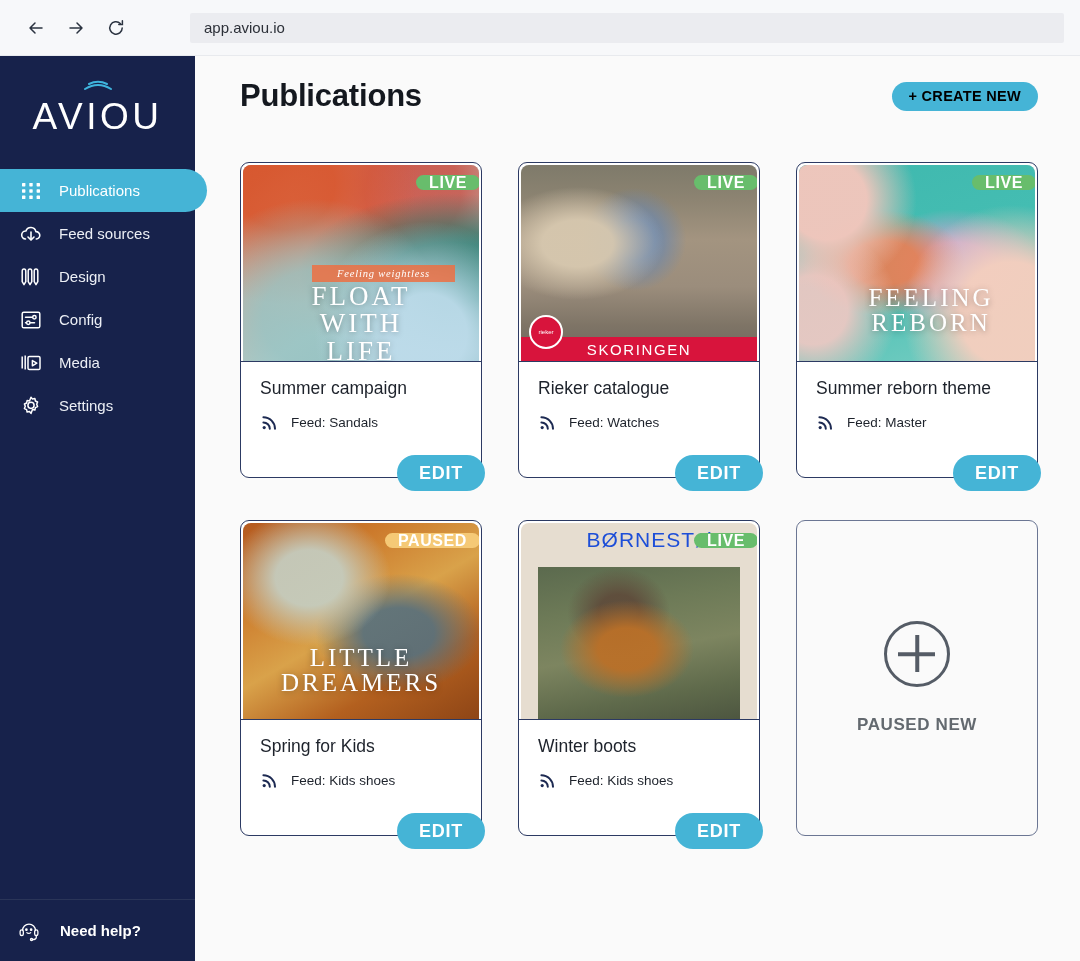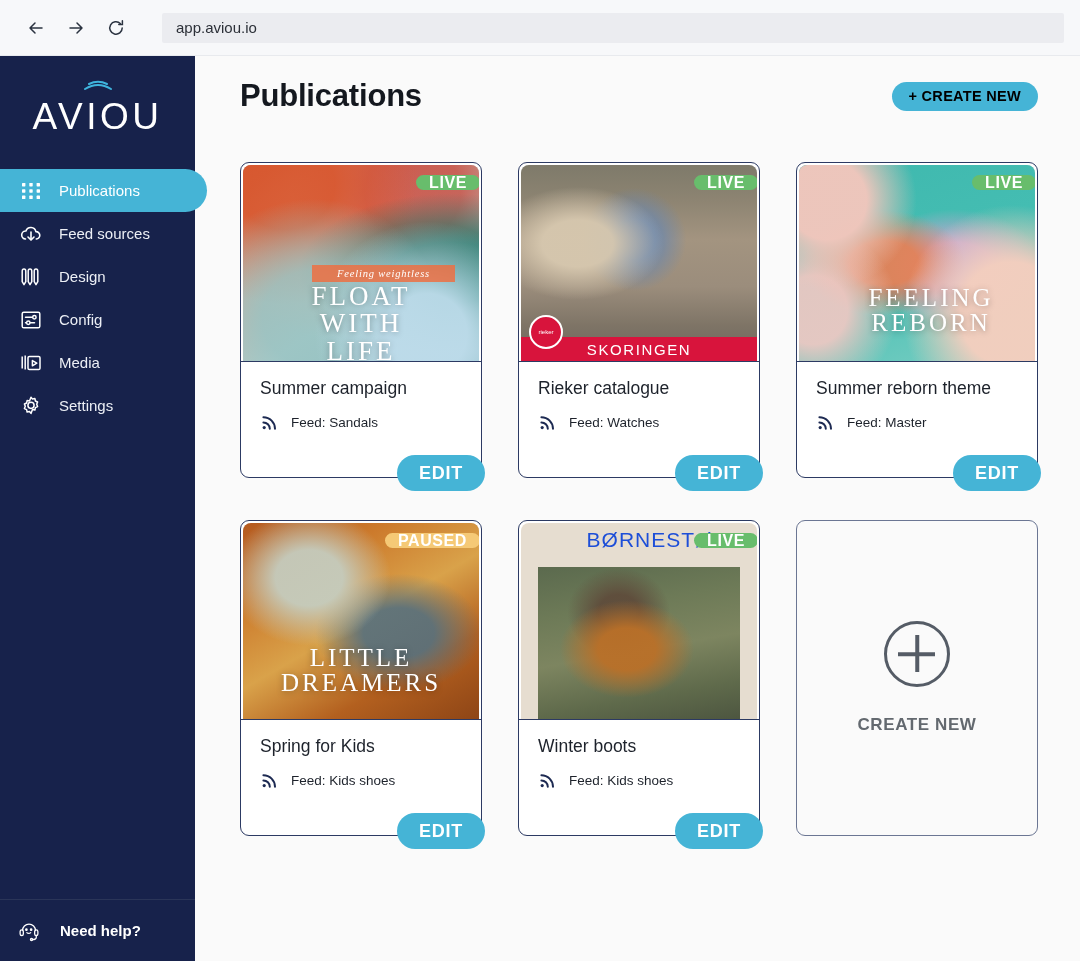--- a/index.html
+++ b/index.html
@@ -13,20 +13,21 @@
   }
 
   
   .browser-bar {
     height: 56px;
     background: #f7f8fa;
     display: flex;
     align-items: center;
     padding: 0 16px;
     border-bottom: 1px solid #e8eaee;
+    gap: 28px;
   }
   .nav-btns { display: flex; align-items: center; gap: 0px; }
   .nav-btn {
     width: 40px; height: 40px;
     display: flex; align-items: center; justify-content: center;
     color: #2b3340;
     cursor: pointer;
     border-radius: 50%;
   }
   .nav-btn svg { display: block; }
@@ -639,18 +640,18 @@
               </svg>
             </span>
             <span>Feed: Kids shoes</span>
           </div>
         </div>
         <button class="edit-btn">EDIT</button>
       </div>
 
       <div class="card create">
         <div class="plus-circle"></div>
-        <div class="create-label">CREATE NEW</div>
+        <div class="create-label">PAUSED NEW</div>
       </div>
 
     </div>
   </main>
 </div>
 
 </body></html>

